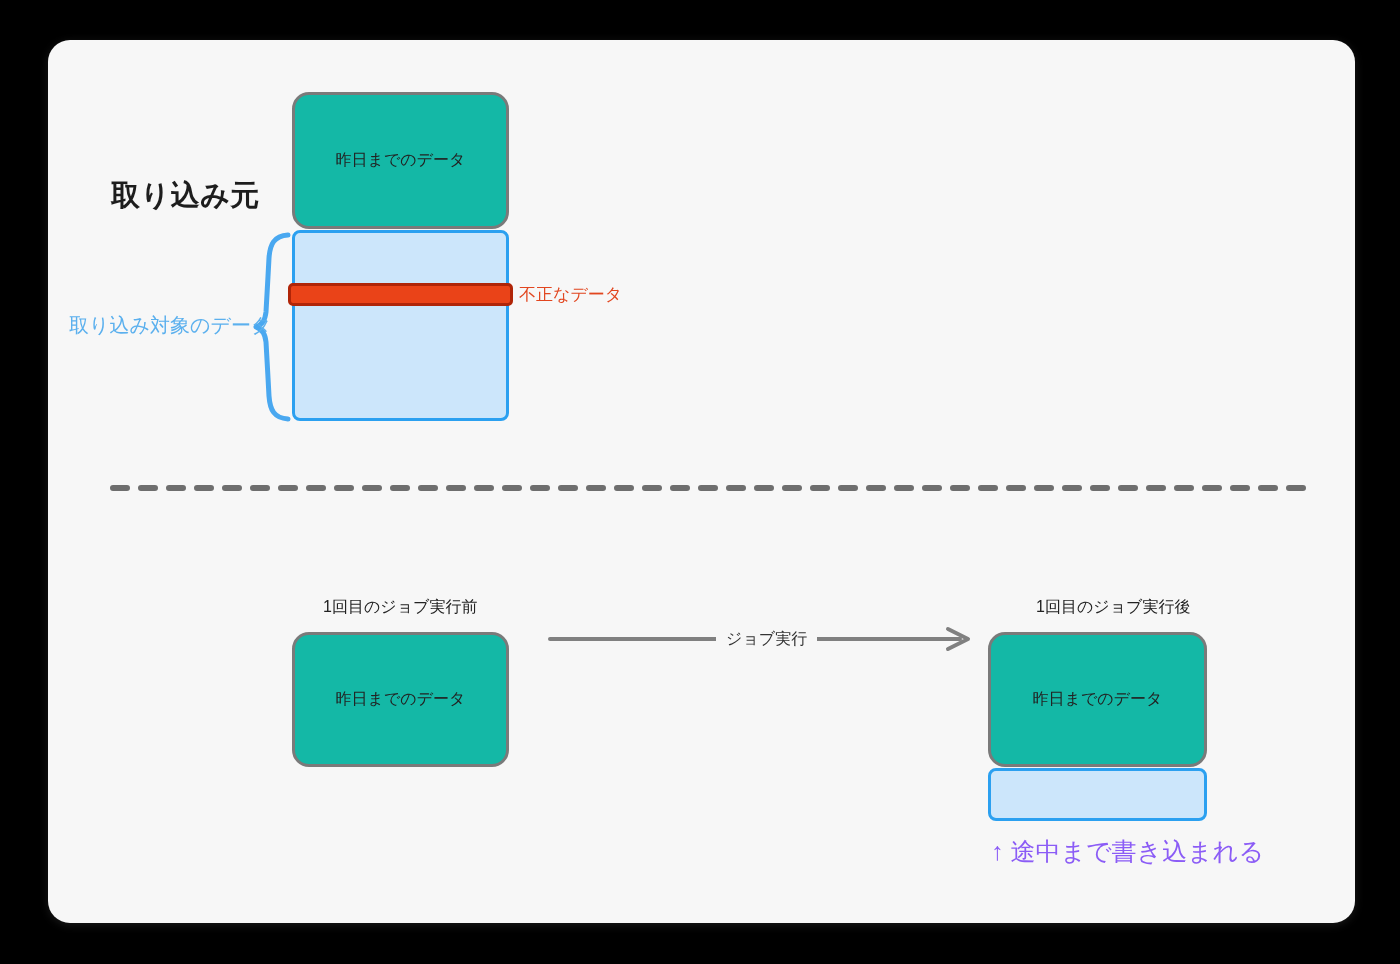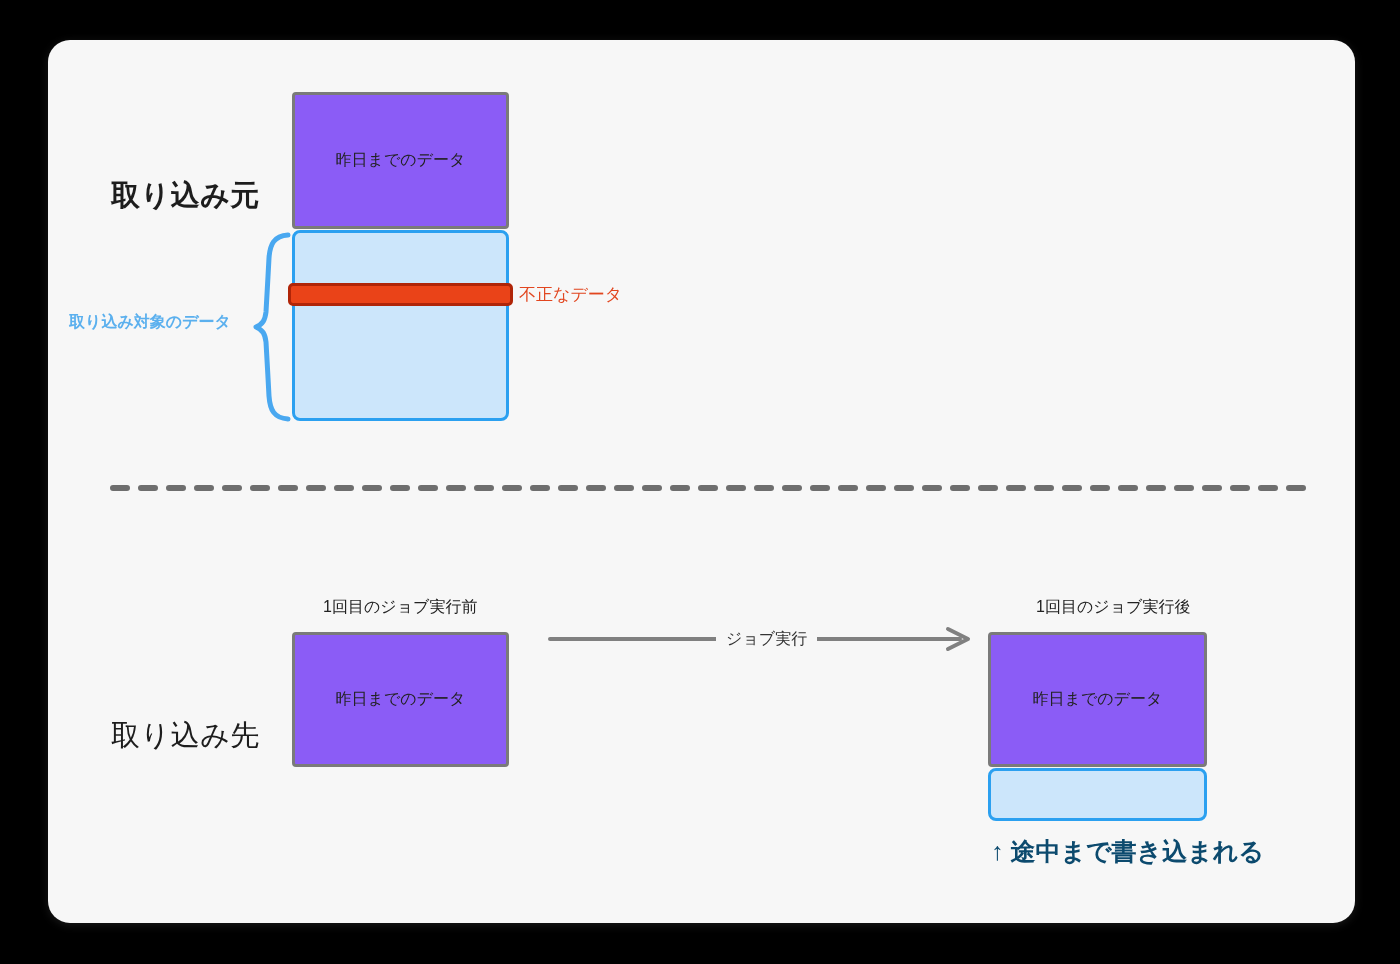--- a/index.html
+++ b/index.html
@@ -47,23 +47,23 @@
   }
 
   
   .box {
     box-sizing: border-box;
     display: flex;
     align-items: center;
     justify-content: center;
   }
   .box-white {
-    background: #8b5cf6;
+    background: #14b8a6;
     border: 3px solid #7a7a7a;
-    border-radius: 4px;
+    border-radius: 17px;
   }
   .box-blue {
     background: #cce6fb;
     border: 3px solid #2ba0f0;
     border-radius: 8px;
   }
   .box-label {
     font-size: 16px;
     color: #222222;
     white-space: nowrap;
@@ -77,35 +77,34 @@
     border-radius: 5px;
   }
 
   
   .caption {
     font-size: 16px;
     color: #222222;
     white-space: nowrap;
   }
   .caption-blue {
-    font-size: 16px;
+    font-size: 20px;
     color: #5bb0ee;
     white-space: nowrap;
-    font-weight: bold;
   }
   .caption-red {
     font-size: 17px;
     color: #e2461f;
     white-space: nowrap;
     text-align: right;
   }
   .caption-bold {
     font-size: 25px;
-    font-weight: 700;
-    color: #0c4a6e;
+    font-weight: 400;
+    color: #8b5cf6;
     white-space: nowrap;
   }
 
   
   .arrow-label {
     font-size: 16px;
     color: #333333;
     white-space: nowrap;
     background: #f7f7f7;
     padding: 0 10px;
@@ -146,21 +145,20 @@
     </div>
 
     <div class="abs caption-blue" style="left:21px; top:272px;">取り込み対象のデータ</div>
 
     <div class="abs" style="left:62px; top:444px;">
       <svg width="1210" height="8" viewBox="0 0 1210 8">
         <line x1="3" y1="4" x2="1207" y2="4" stroke="#6e6e6e" stroke-width="6" stroke-linecap="round" stroke-dasharray="14 14"></line>
       </svg>
     </div>
 
-    <div class="abs section-title" style="left:63px; top:676px;">取り込み先</div>
 
     <div class="abs caption" style="left:241px; top:557px;margin-left:34px;">1回目のジョブ実行前</div>
 
     <div class="abs box box-white" style="left:244px; top:592px; width:217px; height:135px;">
       <span class="box-label">昨日までのデータ</span>
     </div>
 
     <div class="abs" style="left:500px; top:586px;">
       <svg width="430" height="26" viewBox="0 0 430 26">
         <line x1="2" y1="13" x2="412" y2="13" stroke="#808080" stroke-width="4" stroke-linecap="round"></line>

